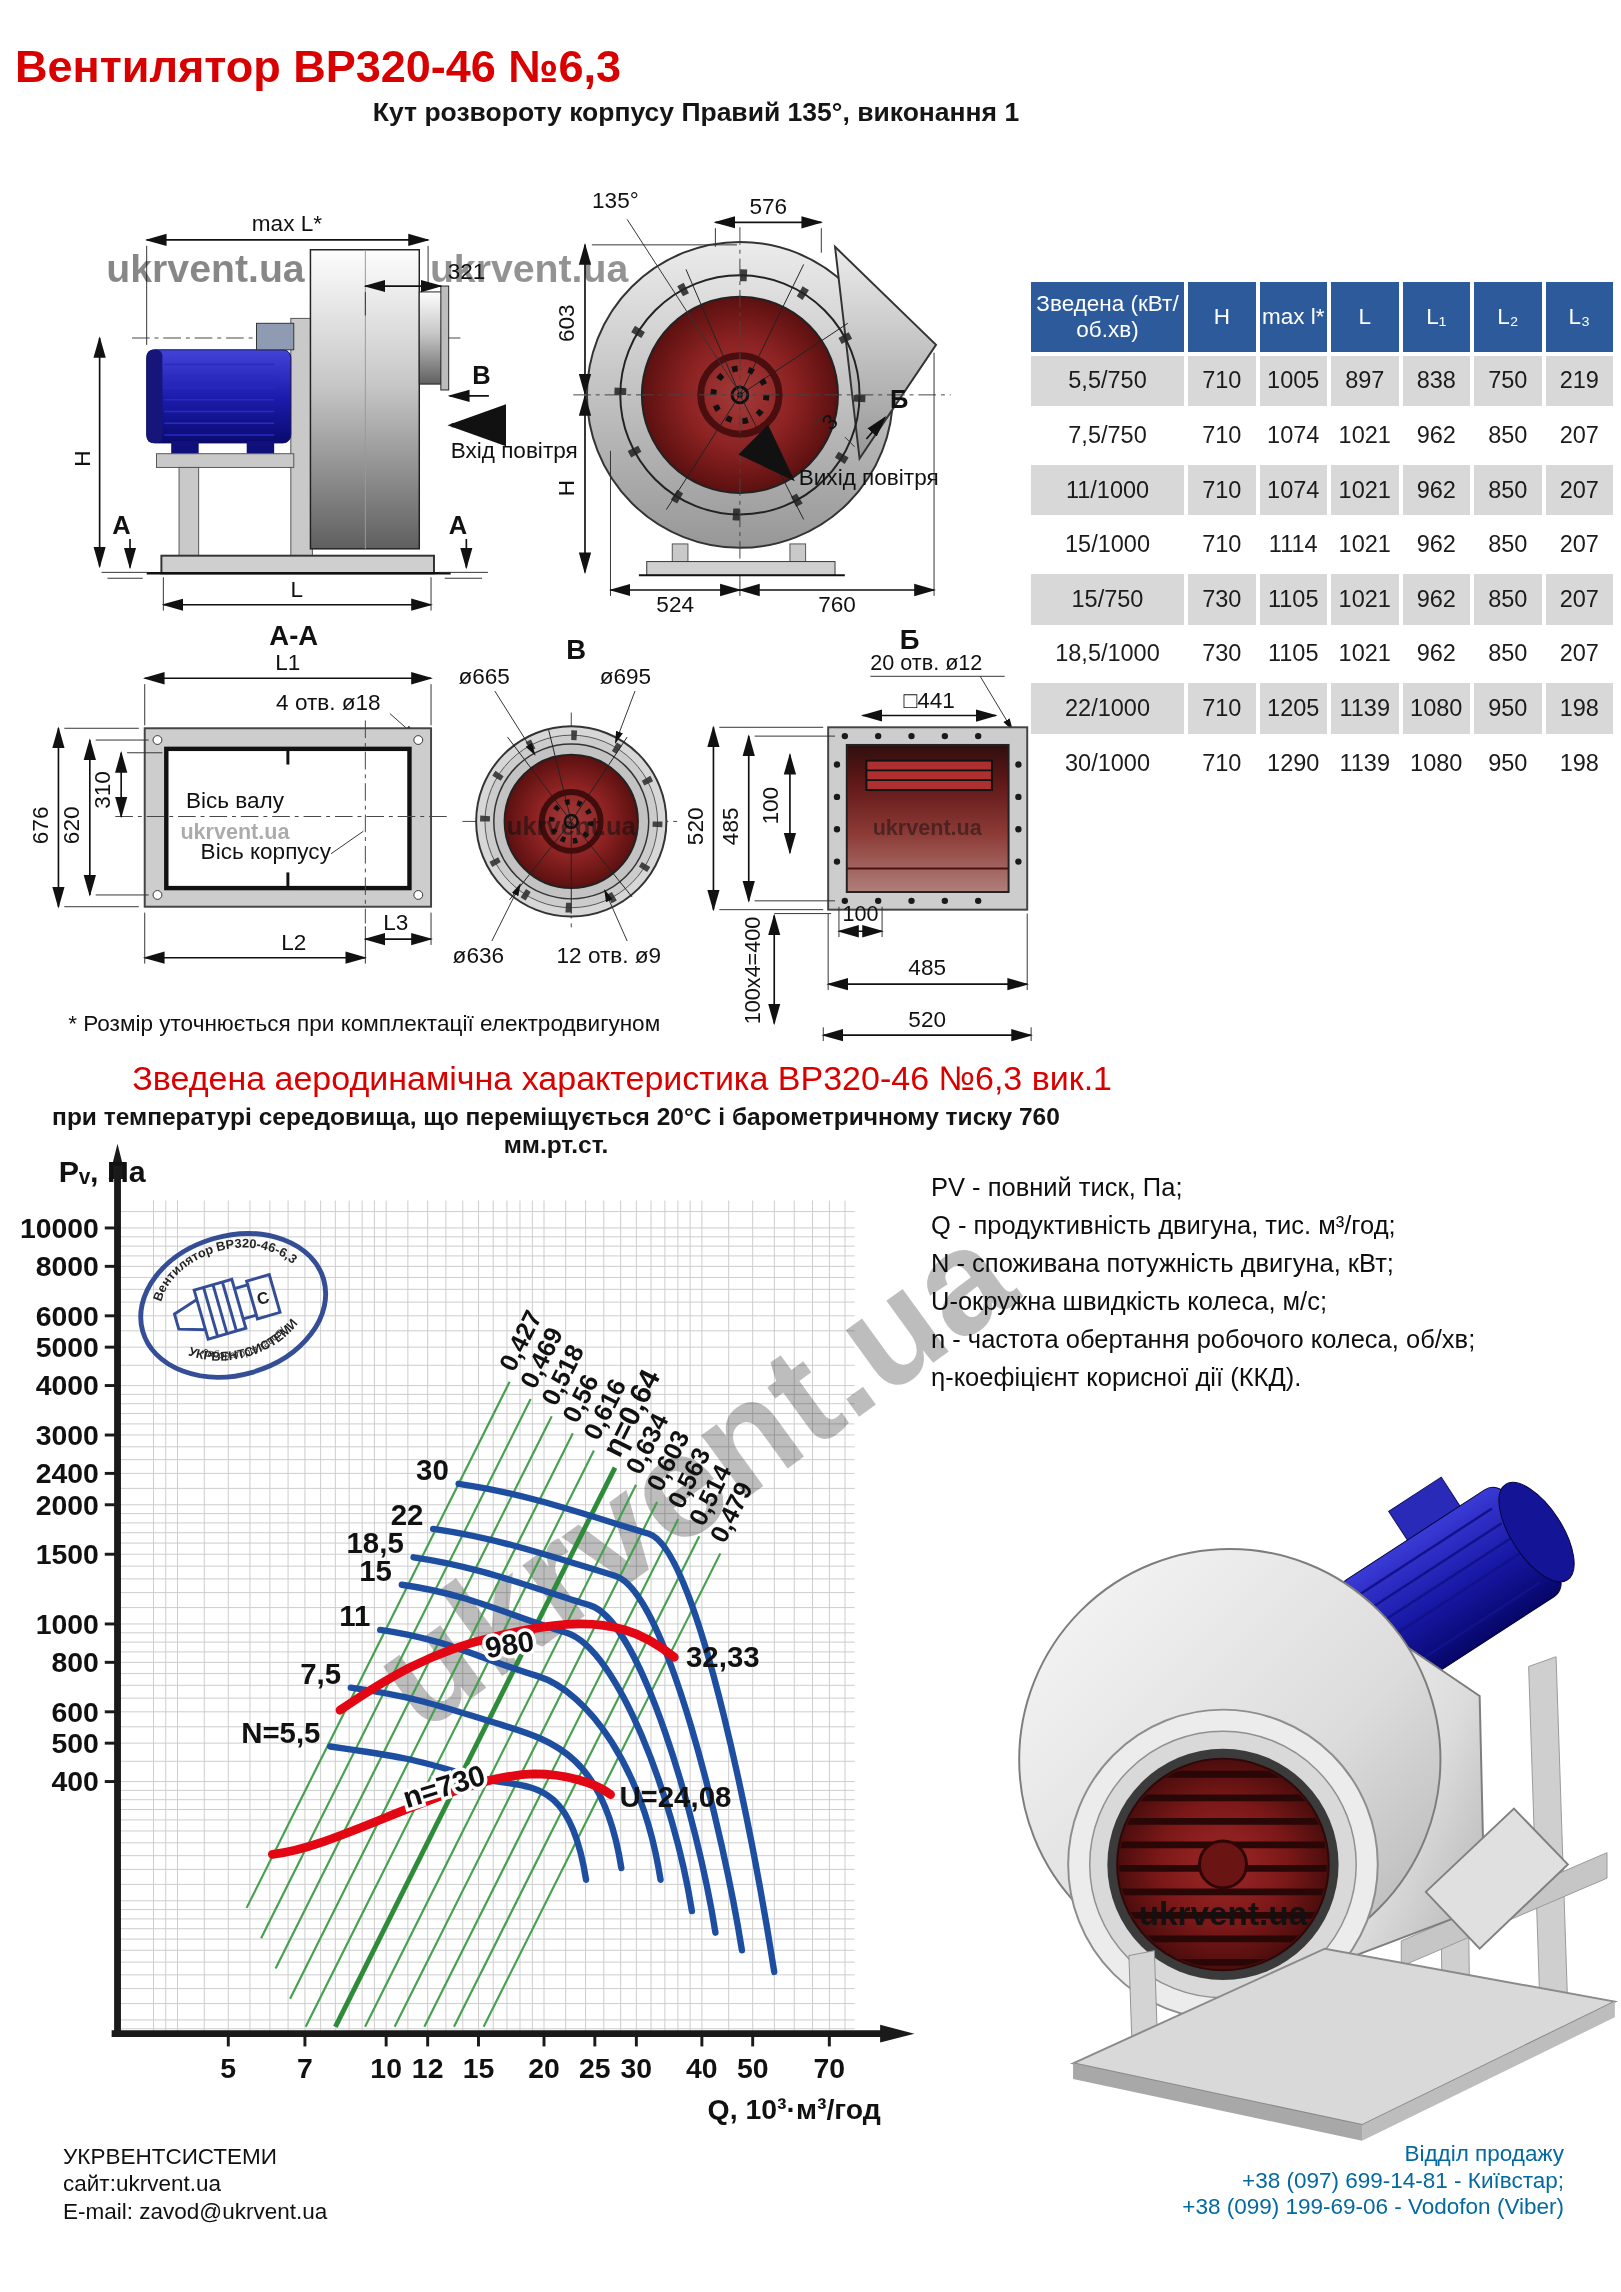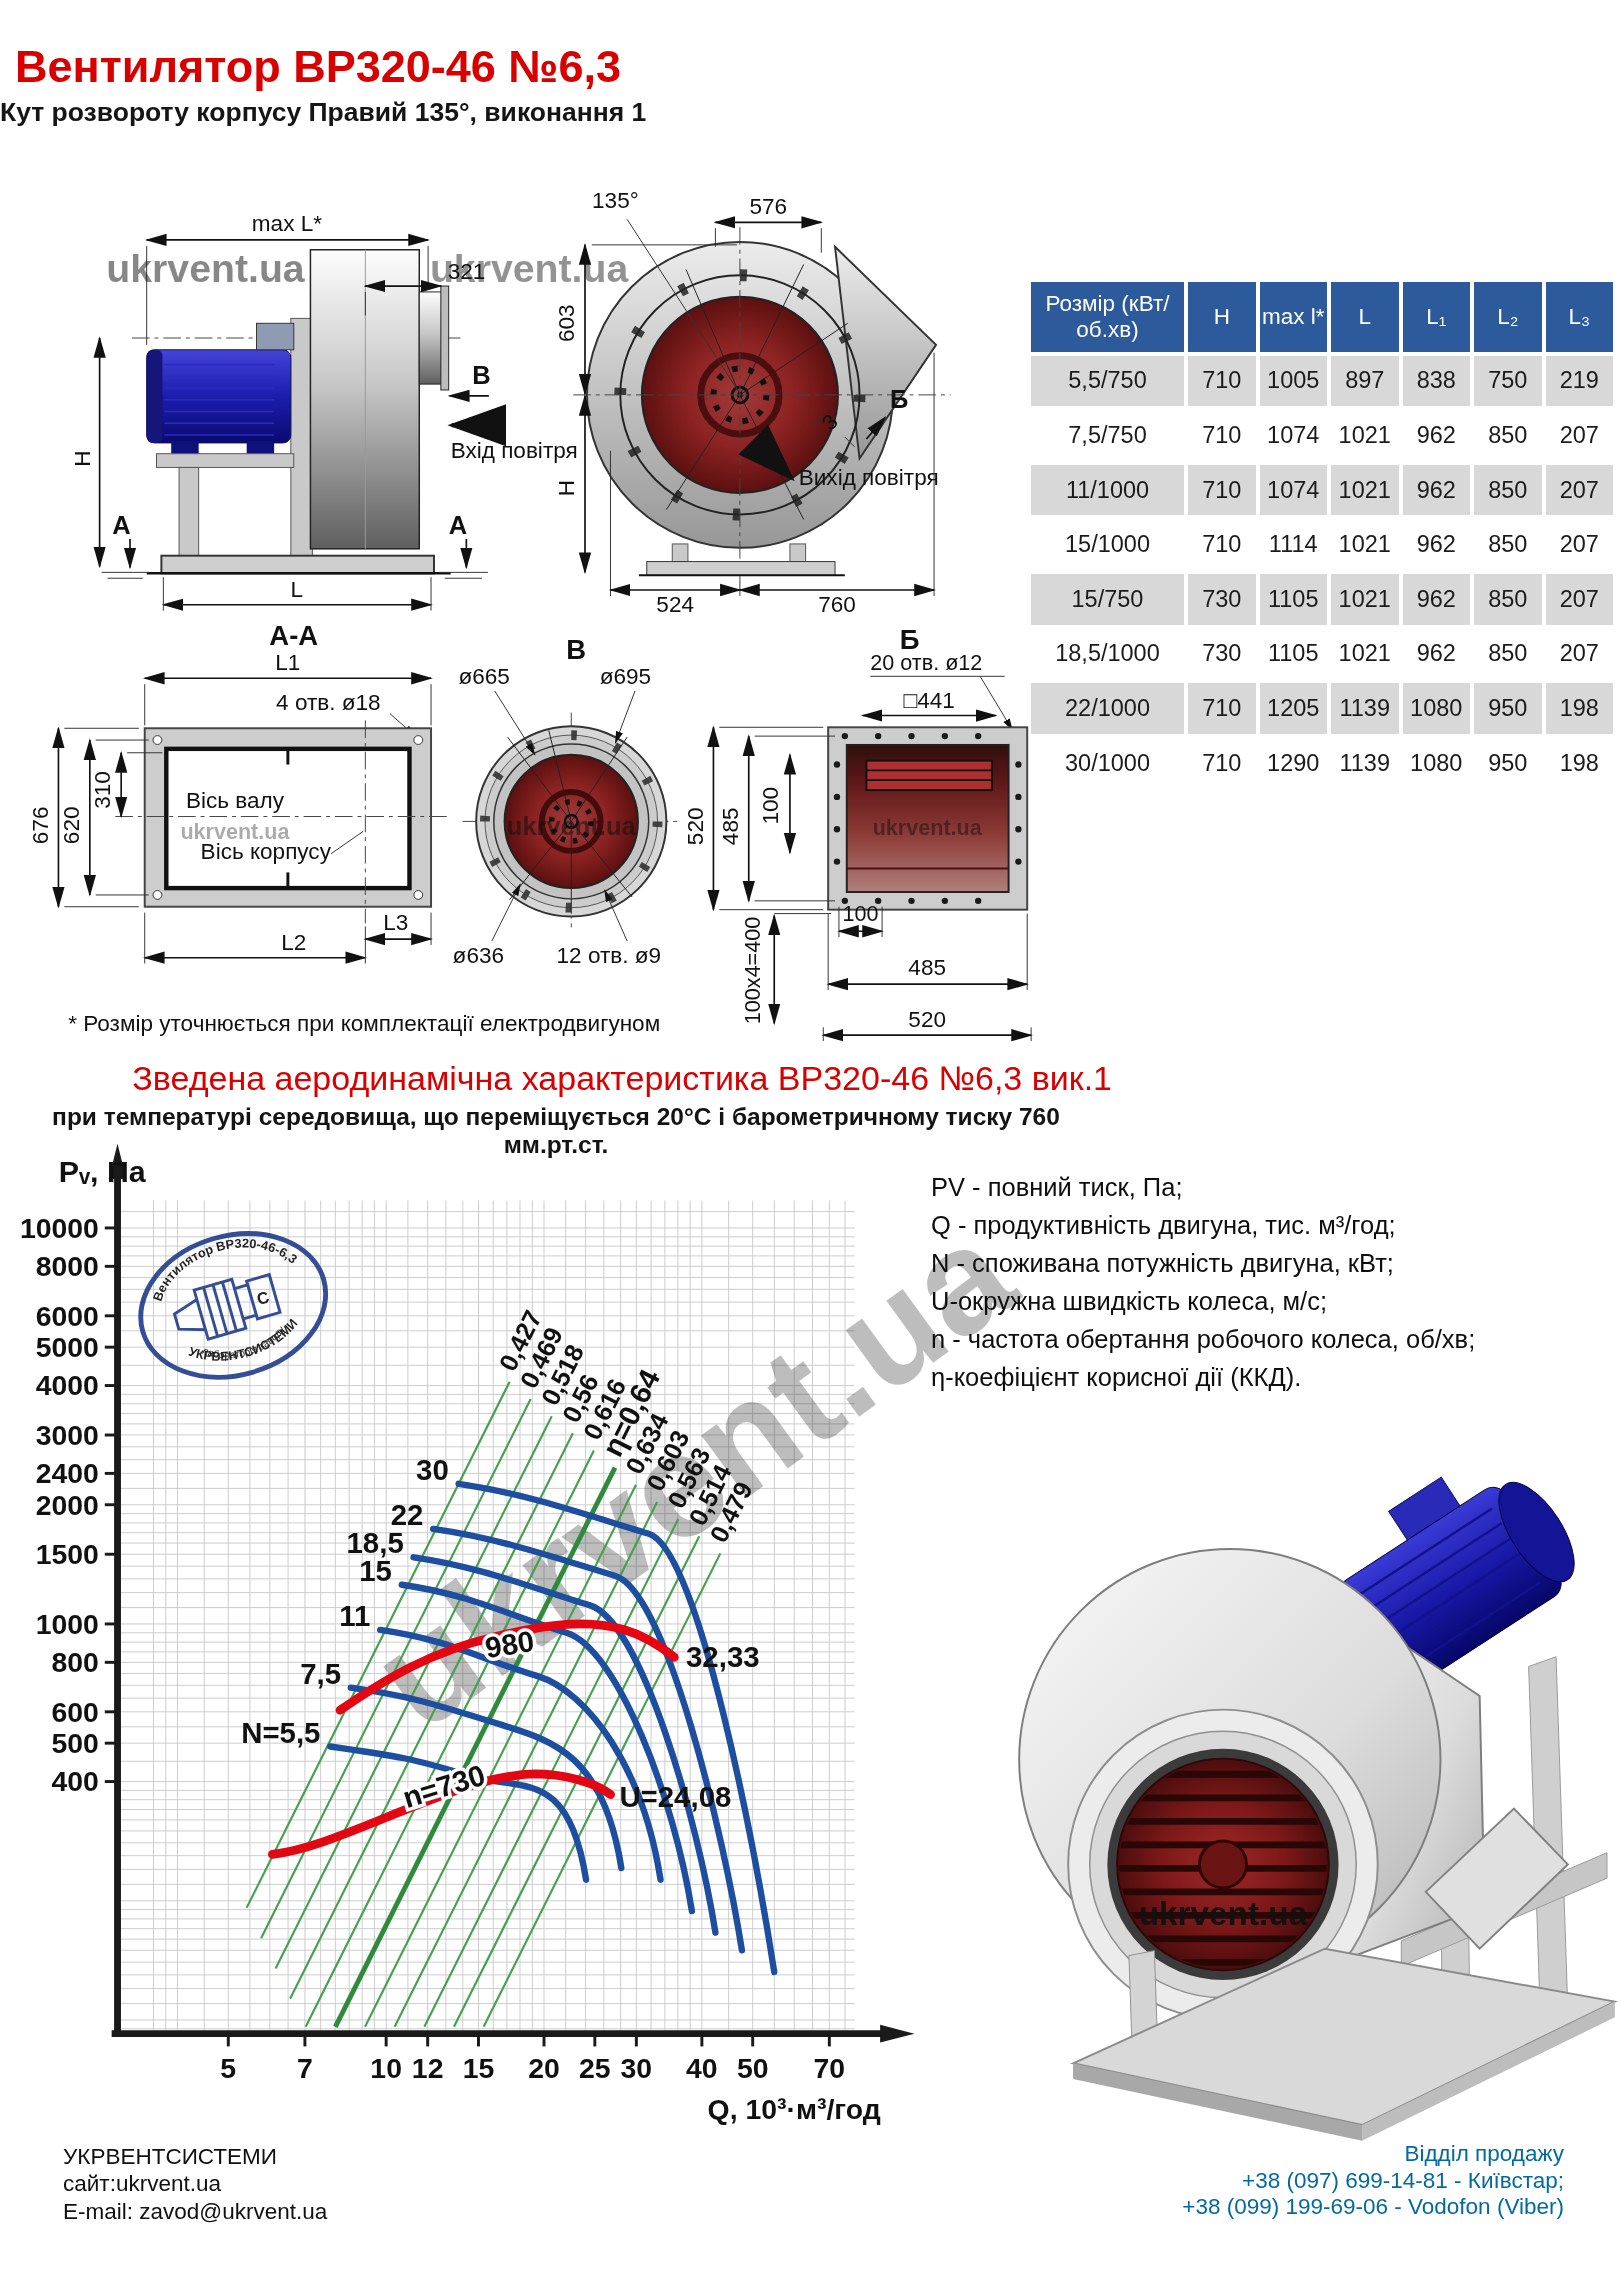--- a/index.html
+++ b/index.html
@@ -1,20 +1,20 @@
 <!DOCTYPE html>
 <html><head>
 <meta charset="utf-8">
 <style>
   html,body{margin:0;padding:0;}
   body{width:1621px;height:2293px;position:relative;background:#fff;
        font-family:"Liberation Sans","DejaVu Sans",sans-serif;overflow:hidden;}
   .abs{position:absolute;}
   #title{top:41px;left:15px;width:1392px;text-align:left;font-size:45px;font-weight:bold;color:#d90000;}
-  #subtitle{top:97px;left:0;width:1392px;font-size:26.5px;font-weight:bold;color:#151515;}
+  #subtitle{top:97px;left:0;width:1392px;text-align:center;font-size:26.5px;font-weight:bold;color:#151515;}
   #spec-table{position:absolute;left:1027px;top:278px;width:590px;border-collapse:separate;border-spacing:4.9px;table-layout:fixed;}
   #spec-table th{background:#2d5a9b;color:#fff;font-size:22.5px;font-weight:normal;padding:8.8px 2px;vertical-align:middle;}
   #spec-table th:first-child{width:149px;}
   #spec-table td{background:#fff;text-align:center;font-size:23.5px;color:#1b1b1b;padding:11.8px 1px;}
   #spec-table tbody tr:nth-child(odd) td{background:#d8d8d8;}
   #aero-title{top:1059px;left:0;width:1112px;text-align:right;font-size:34px;font-weight:normal;color:#d90000;}
   #aero-sub{top:1103px;left:0;width:1112px;text-align:center;font-size:24.5px;font-weight:bold;color:#141414;}
   #legend{left:931px;top:1168px;font-size:25.5px;color:#0e0e0e;line-height:38px;white-space:nowrap;}
   #footer-left{left:63px;top:2143px;font-size:22.5px;line-height:27.4px;color:#101010;}
   #footer-right{left:980px;top:2141px;width:584px;text-align:right;font-size:22.5px;line-height:26.5px;color:#0369a1;}
@@ -274,21 +274,21 @@
   <text class="wm mid" x="583" y="852" font-size="26" fill="#ffffff" opacity="0.55">ukrvent.ua</text>
   <text class="wm mid" x="946" y="852" font-size="22" fill="#ffffff" opacity="0.5">ukrvent.ua</text>
   <text class="wm mid" x="240" y="856" font-size="22" fill="#aaaaaa" opacity="0.35">ukrvent.ua</text>
 
   <text class="dt" x="70" y="1052">* Розмір уточнюється при комплектації електродвигуном</text>
 </svg>
 
 <table id="spec-table">
   <thead>
       <tr id="thead-row">
-        <th>Розмір (кВт/об.хв)</th>
+        <th>Зведена (кВт/об.хв)</th>
         <th>H</th>
         <th>max l*</th>
         <th>L</th>
         <th>L₁</th>
         <th>L₂</th>
         <th>L₃</th>
       </tr>
     </thead>
   <tbody id="tbody">
       <tr>

